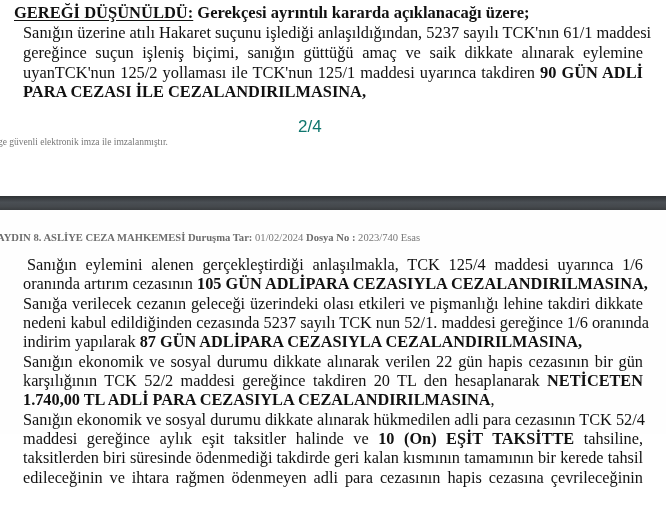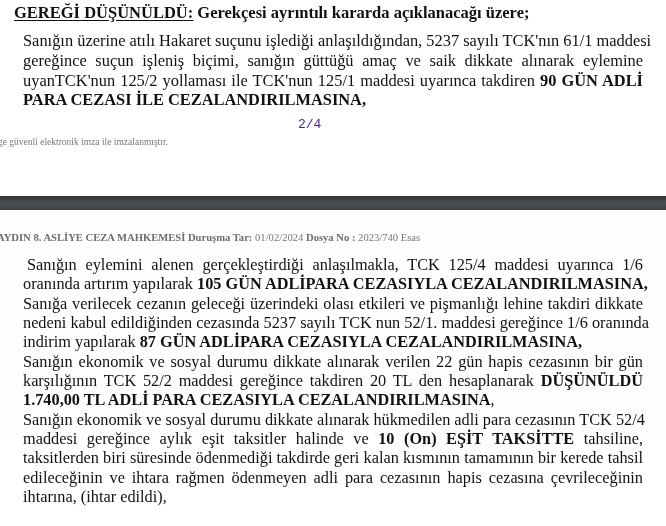--- a/index.html
+++ b/index.html
@@ -67,29 +67,28 @@
       text-align-last: justify;
       text-align: justify;
     }
     .line.last {
       text-align-last: left;
     }
     .b { font-weight: bold; }
     .top-para {
       top: 23px;
       line-height: 19.8px;
-      margin-top: 8px;
     }
     .page-num {
       position: absolute;
       left: 298px;
       top: 117px;
-      font-family: Liberation Mono, monospace;
-      font-size: 13px;
-      color: #4c1d95;
+      font-family: Liberation Sans, sans-serif;
+      font-size: 17px;
+      color: #0f766e;
     }
     .footer-note {
       position: absolute;
       left: -2px;
       top: 137px;
       font-size: 9.5px;
       color: #777;
       white-space: nowrap;
     }
     .doc-header {
@@ -131,26 +130,25 @@
   <div class="doc-header">
     <span class="b">AYDIN 8. ASLİYE CEZA MAHKEMESİ</span>
     <span class="b">Duruşma Tar:</span>
     <span>01/02/2024</span>
     <span class="b">Dosya No :</span>
     <span>2023/740 Esas</span>
   </div>
 
   <div class="para bottom-para">
     <span class="line indent1"><span>Sanığın eylemini alenen gerçekleştirdiği anlaşılmakla, TCK 125/4 maddesi uyarınca 1/6</span></span>
-    <span class="line"><span>oranında artırım yapılarak </span><span class="b">105 GÜN ADLİPARA CEZASIYLA CEZALANDIRILMASINA,</span></span>
+    <span class="line"><span>oranında artırım cezasının </span><span class="b">105 GÜN ADLİPARA CEZASIYLA CEZALANDIRILMASINA,</span></span>
     <span class="line"><span>Sanığa verilecek cezanın geleceği üzerindeki olası etkileri ve pişmanlığı lehine takdiri dikkate</span></span>
     <span class="line"><span>nedeni kabul edildiğinden cezasında 5237 sayılı TCK nun 52/1. maddesi gereğince 1/6 oranında</span></span>
     <span class="line last"><span>indirim yapılarak </span><span class="b">87 GÜN ADLİPARA CEZASIYLA CEZALANDIRILMASINA,</span></span>
     <span class="line"><span>Sanığın ekonomik ve sosyal durumu dikkate alınarak verilen 22 gün hapis cezasının bir gün</span></span>
-    <span class="line"><span>karşılığının TCK 52/2 maddesi gereğince takdiren 20 TL den hesaplanarak </span><span class="b">DÜŞÜNÜLDÜ</span></span>
+    <span class="line"><span>karşılığının TCK 52/2 maddesi gereğince takdiren 20 TL den hesaplanarak </span><span class="b">NETİCETEN</span></span>
     <span class="line last"><span class="b">1.740,00 TL ADLİ PARA CEZASIYLA CEZALANDIRILMASINA</span><span>,</span></span>
     <span class="line"><span>Sanığın ekonomik ve sosyal durumu dikkate alınarak hükmedilen adli para cezasının TCK 52/4</span></span>
     <span class="line"><span>maddesi gereğince aylık eşit taksitler halinde ve </span><span class="b">10 (On) EŞİT TAKSİTTE</span><span> tahsiline,</span></span>
     <span class="line"><span>taksitlerden biri süresinde ödenmediği takdirde geri kalan kısmının tamamının bir kerede tahsil</span></span>
     <span class="line"><span>edileceğinin ve ihtara rağmen ödenmeyen adli para cezasının hapis cezasına çevrileceğinin</span></span>
-    <span class="line last"><span>ihtarına, (ihtar edildi),</span></span>
   </div>
 </div>
 
 </body></html>

